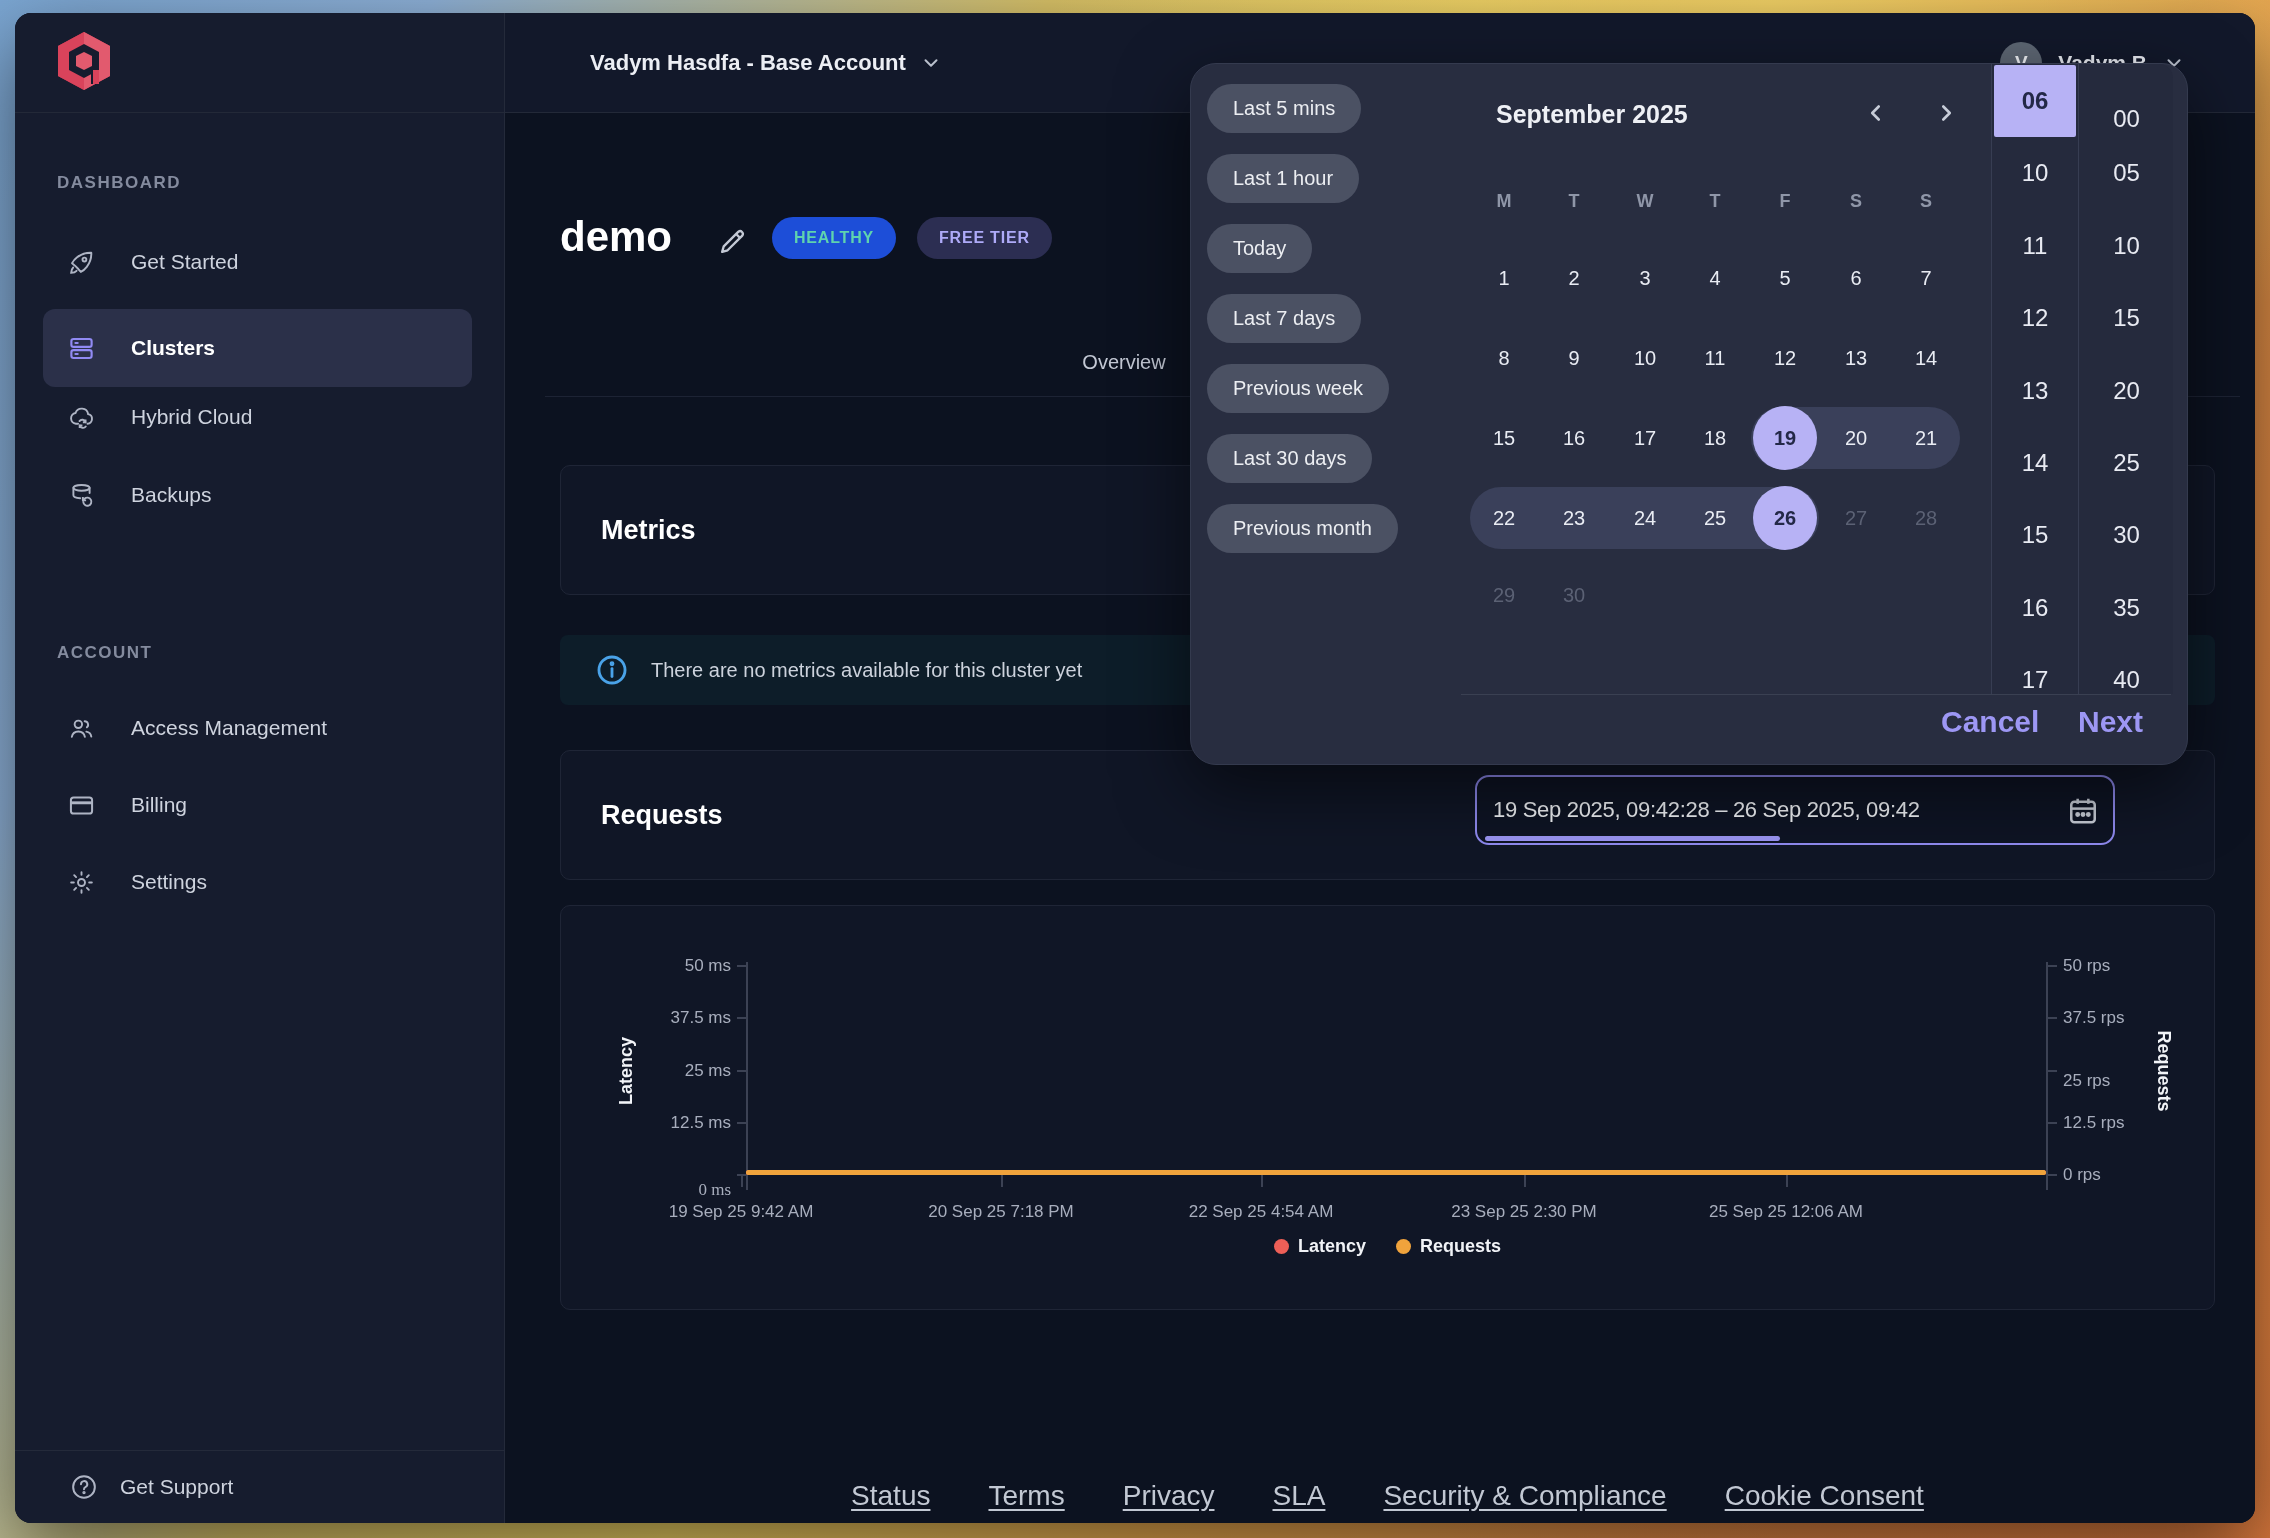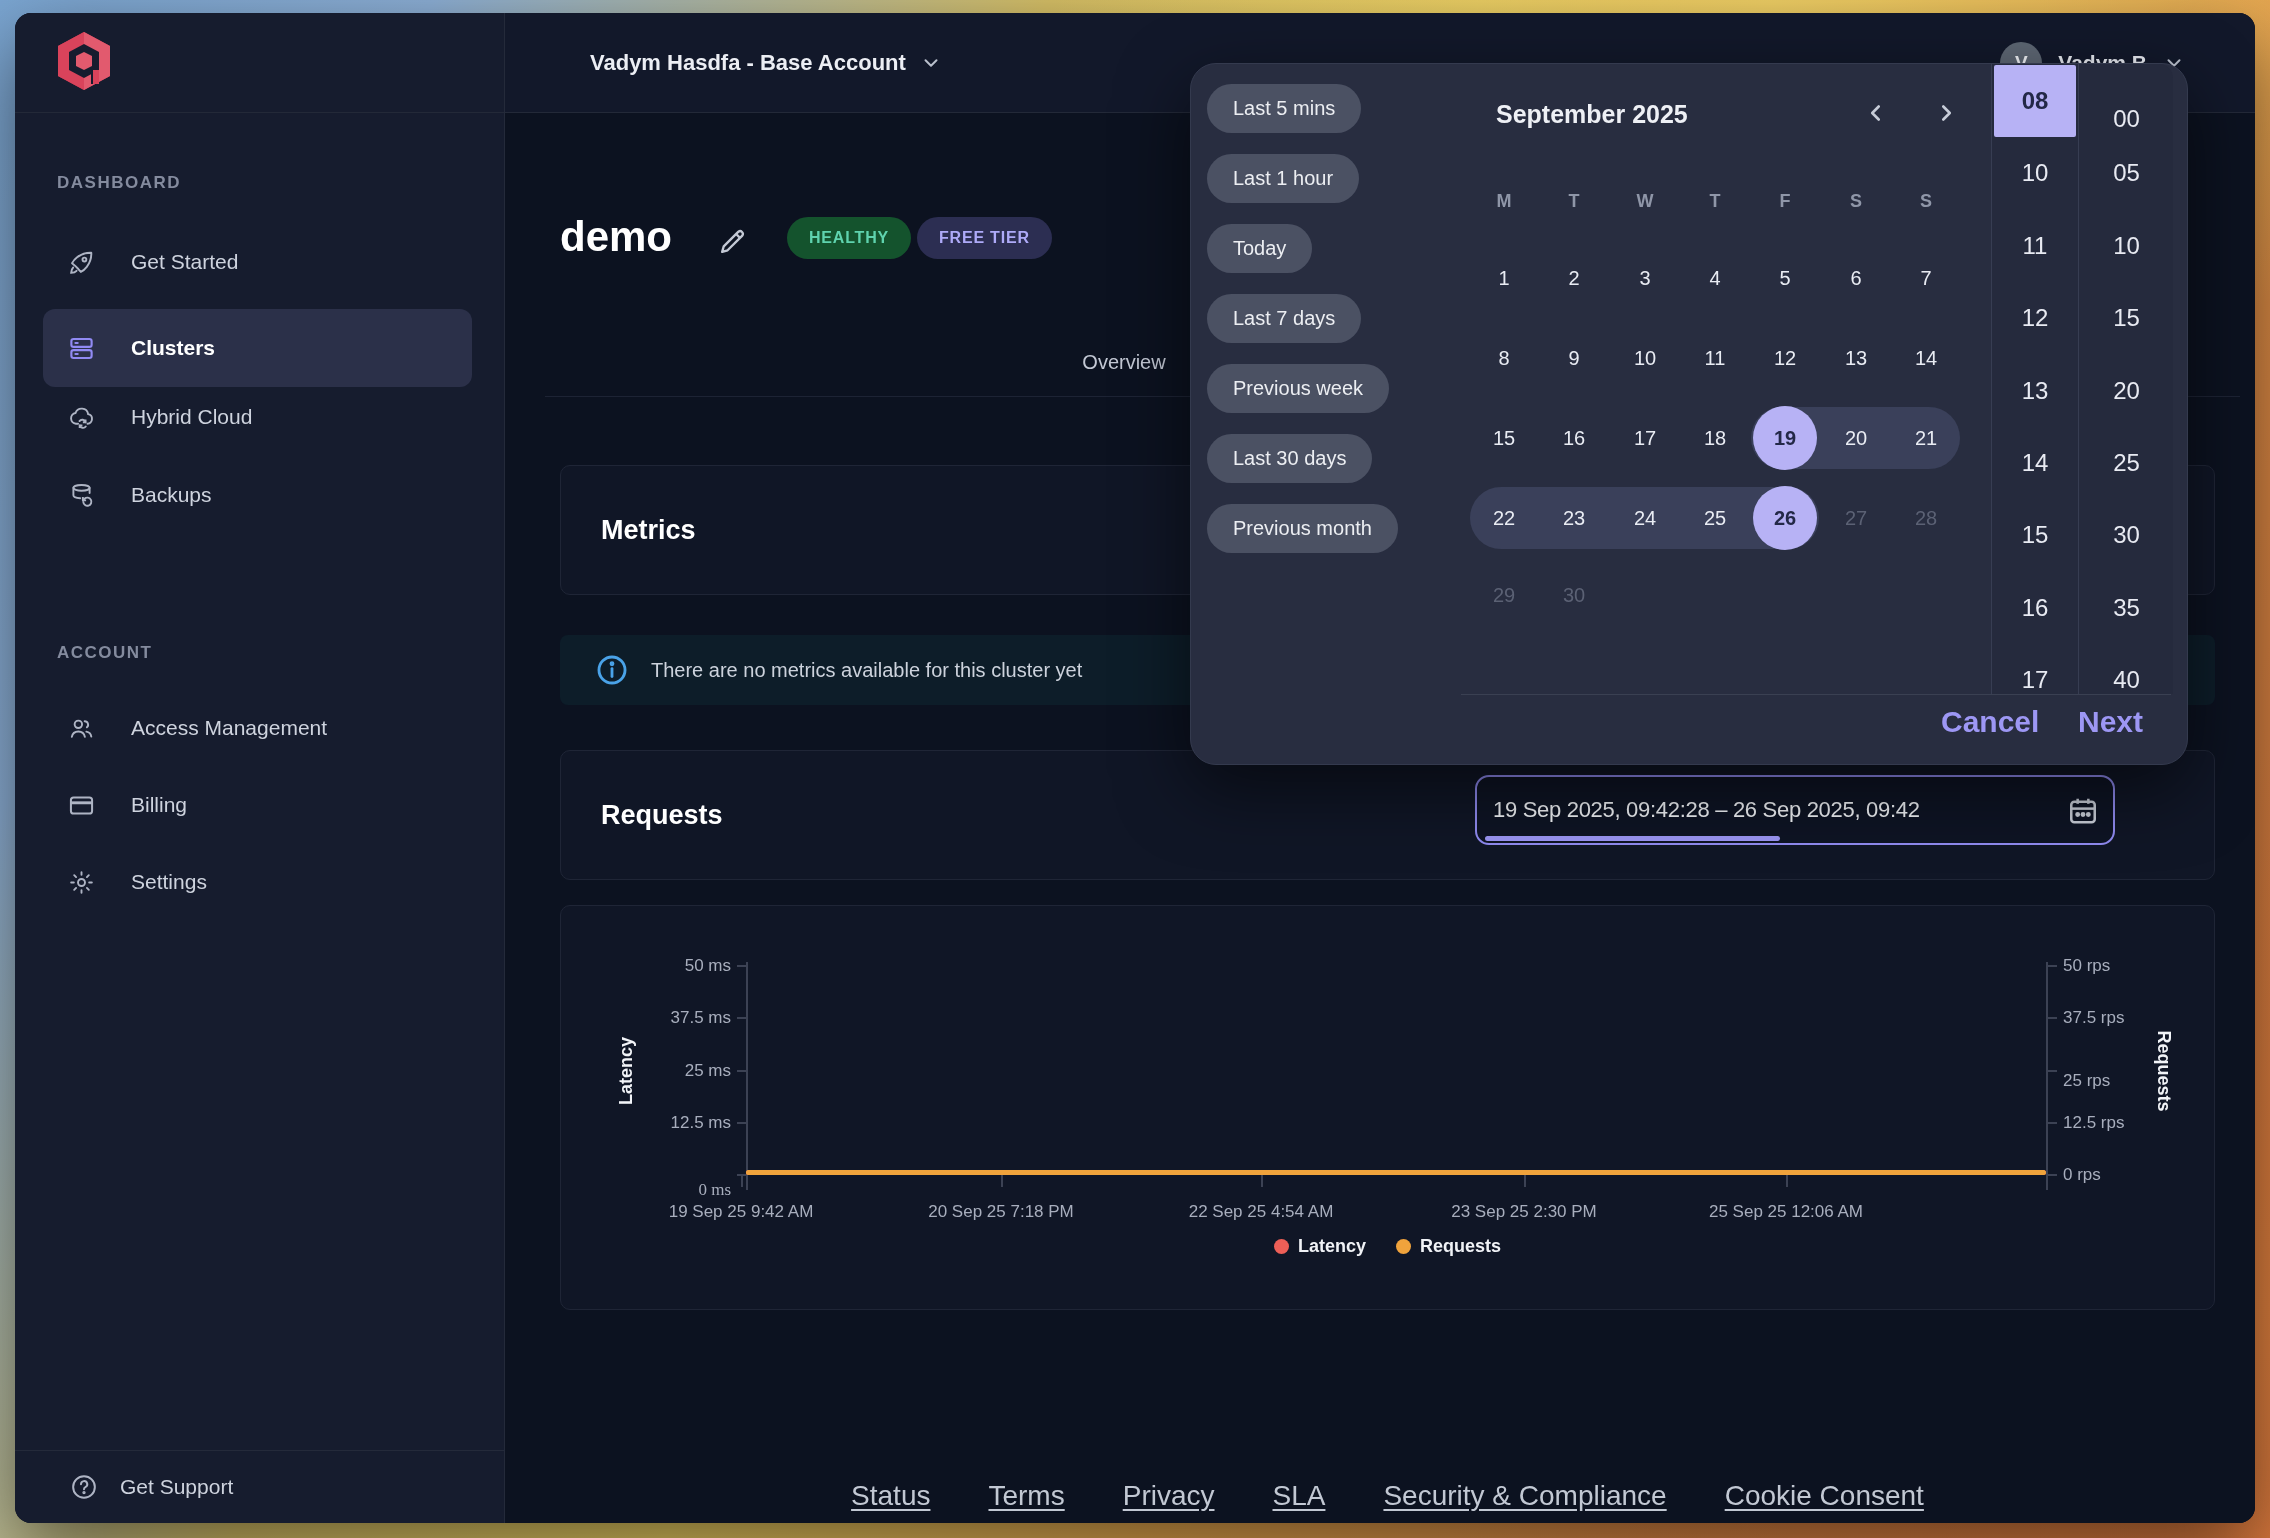--- a/index.html
+++ b/index.html
@@ -33,21 +33,21 @@
   .side-item.active { background:#2b3049; color:#ffffff; font-weight:700; }
   .side-item .ic { width:27px; height:27px; color:#aeb4c4; flex:0 0 auto; }
   .side-item.active .ic { color:#918af3; }
   .support { position:absolute; left:0; right:0; bottom:0; height:73px; border-top:1px solid #242a3a; display:flex; align-items:center; gap:22px; padding-left:55px; font-size:21px; color:#ced3de; cursor:pointer; }
   .support .ic { width:28px; height:28px; color:#aeb4c4; }
   
   .main { position:absolute; left:490px; top:100px; right:0; bottom:0; background:#0c1220; }
   .cluster-title { position:absolute; left:55px; top:100px; font-size:42px; font-weight:700; color:#ffffff; }
   .pencil { position:absolute; left:212px; top:113px; width:31px; height:31px; color:#c3c8d4; cursor:pointer; }
   .badge { position:absolute; top:104px; height:42px; border-radius:21px; display:flex; align-items:center; padding:0 22px; font-size:16px; font-weight:700; letter-spacing:.8px; }
-  .badge.healthy { left:282px; background:#14532d; color:#5fd3ae; }
+  .badge.healthy { left:267px; background:#1d4ed8; color:#5fd3ae; }
   .badge.tier { left:412px; background:#2c2e52; color:#aeaaf8; }
   .menu-dot { position:absolute; left:1671px; top:130px; width:9px; height:9px; border-radius:50%; background:#d2d6de; }
   
   .tabs-line { position:absolute; left:40px; right:15px; top:283px; height:1px; background:#1d2334; }
   .tab { position:absolute; top:238px; transform:translateX(-50%); font-size:20px; color:#c3c8d4; cursor:pointer; white-space:nowrap; }
   .tab.active { color:#968ff5; font-weight:600; }
   .tab-underline { position:absolute; top:281px; height:4px; border-radius:2px; background:#968ff5; }
   
   .card { position:absolute; left:55px; width:1655px; background:#101626; border:1px solid #1f2536; border-radius:10px; }
   .card-title { position:absolute; left:40px; top:50%; transform:translateY(-50%); font-size:27px; font-weight:700; color:#ffffff; }
@@ -381,21 +381,21 @@
         <span class="day" style="left: 524px; top: 454px;">25</span>
         <span class="day selected" style="left: 594px; top: 454px;">26</span>
         <span class="day disabled" style="left: 665px; top: 454px;">27</span>
         <span class="day disabled" style="left: 735px; top: 454px;">28</span>
         <span class="day disabled" style="left: 313px; top: 531px;">29</span>
         <span class="day disabled" style="left: 383px; top: 531px;">30</span>
       </div>
     <div class="mod-divider"></div>
     <div class="time-cols">
       <div class="time-col hours" id="hours-col" style="left:0; width:86px;">
-          <div class="tcell selected" style="top: 1px;">08</div>
+          <div class="tcell selected" style="top: 1px;">06</div>
           <div class="tcell" style="top: 73.4px;">10</div>
           <div class="tcell" style="top: 145.8px;">11</div>
           <div class="tcell" style="top: 218.2px;">12</div>
           <div class="tcell" style="top: 290.6px;">13</div>
           <div class="tcell" style="top: 363px;">14</div>
           <div class="tcell" style="top: 435.4px;">15</div>
           <div class="tcell" style="top: 507.8px;">16</div>
           <div class="tcell" style="top: 580.2px;">17</div>
         </div>
       <div class="time-col mins" id="minutes-col" style="left:86px; width:96px;">

